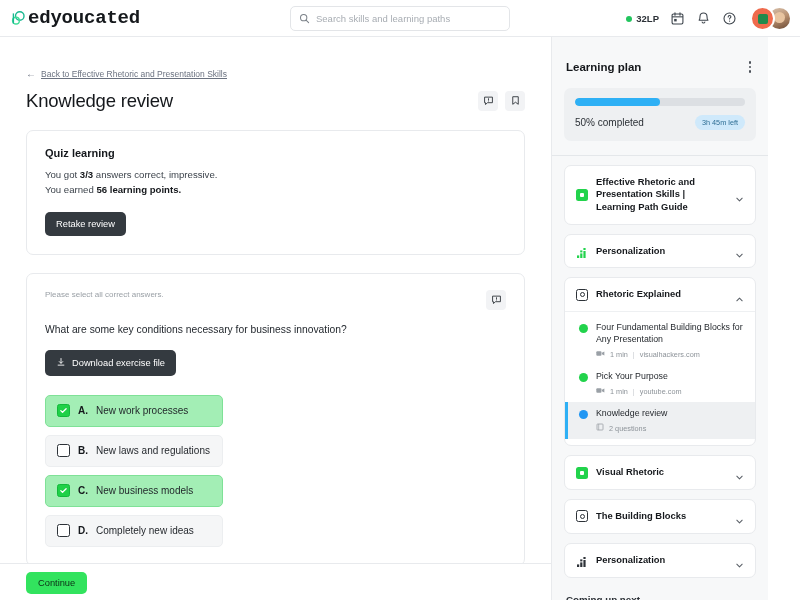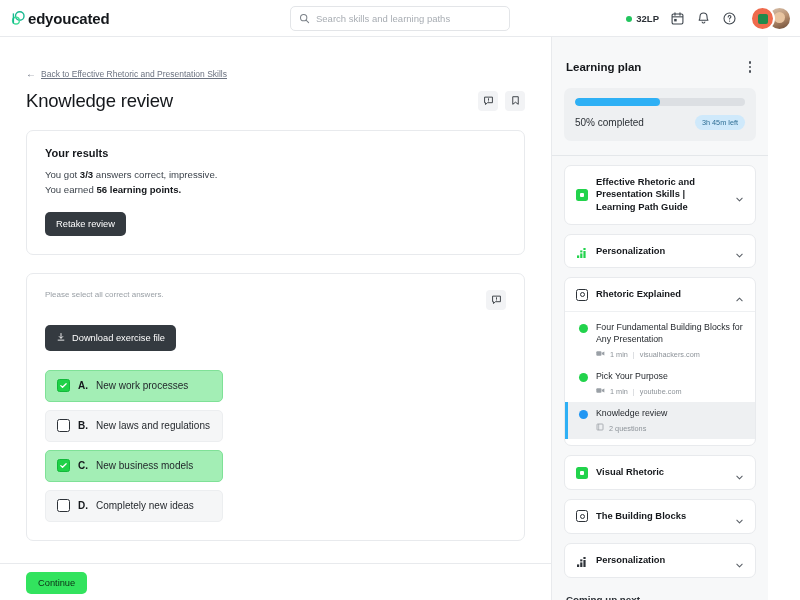--- a/index.html
+++ b/index.html
@@ -15,22 +15,22 @@
   .topbar {
     position: absolute; top: 0; left: 0;
     width: 800px; height: 37px;
     background: #ffffff;
     border-bottom: 1px solid #e8eaed;
     display: flex; align-items: center;
   }
   .logo { display: flex; align-items: center; margin-left: 10px; gap: 1px; }
   .logo-mark { width: 17px; height: 17px; position: relative; }
   .logo-text {
-    font-family: Liberation Sans, sans-serif;
-    font-size: 15px; font-weight: 700; color: #15181c;
+    font-family: Liberation Mono, monospace;
+    font-size: 19px; font-weight: 700; color: #15181c;
     letter-spacing: -0.2px;
   }
   .search-wrap {
     position: absolute; left: 290px; top: 6px;
     width: 220px; height: 25px;
     border: 1px solid #e3e5e8; border-radius: 5px;
     background: #fff;
     display: flex; align-items: center; padding: 0 8px; gap: 6px;
   }
   .search-input {
@@ -339,21 +339,21 @@
           <svg viewBox="0 0 16 16" width="11" height="11">
             <path d="M4 2.5h8v11l-4-3-4 3z" fill="none" stroke="#2d3238" stroke-width="1.3" stroke-linejoin="round"></path>
           </svg>
         </span>
       </div>
     </div>
   </div>
 
   <div class="card">
     <div class="card-pad">
-      <div class="qr-title">Your results</div>
+      <div class="qr-title">Quiz learning</div>
       <div class="qr-line"><span>You got </span><b>3/3</b><span> answers correct, impressive.</span></div>
       <div class="qr-line tight"><span>You earned </span><b>56 learning points.</b></div>
       <button class="dark-btn">
         <span>Retake review</span>
       </button>
     </div>
   </div>
 
   <div class="card">
     <div class="card-pad">
@@ -363,20 +363,21 @@
           <span>
             <svg viewBox="0 0 16 16" width="11" height="11">
               <path d="M2.3 3.1h11.4v8.1H6.6l-3 2.6v-2.6H2.3z" fill="none" stroke="#2d3238" stroke-width="1.3" stroke-linejoin="round"></path>
               <line x1="8" y1="5.4" x2="8" y2="7.6" stroke="#2d3238" stroke-width="1.3" stroke-linecap="round"></line>
               <circle cx="8" cy="9.2" r="0.6" fill="#2d3238"></circle>
             </svg>
           </span>
         </div>
       </div>
 
+      <div class="q-text">What are some key conditions necessary for business innovation?</div>
 
       <button class="dark-btn">
         <span>
           <svg viewBox="0 0 16 16" width="10" height="10">
             <line x1="8" y1="2.4" x2="8" y2="9.6" stroke="#fff" stroke-width="1.4" stroke-linecap="round"></line>
             <path d="M5.2 7.3 8 10.1l2.8-2.8" fill="none" stroke="#fff" stroke-width="1.4" stroke-linecap="round" stroke-linejoin="round"></path>
             <line x1="3.4" y1="13" x2="12.6" y2="13" stroke="#fff" stroke-width="1.4" stroke-linecap="round"></line>
           </svg>
         </span>
         <span>Download exercise file</span>

